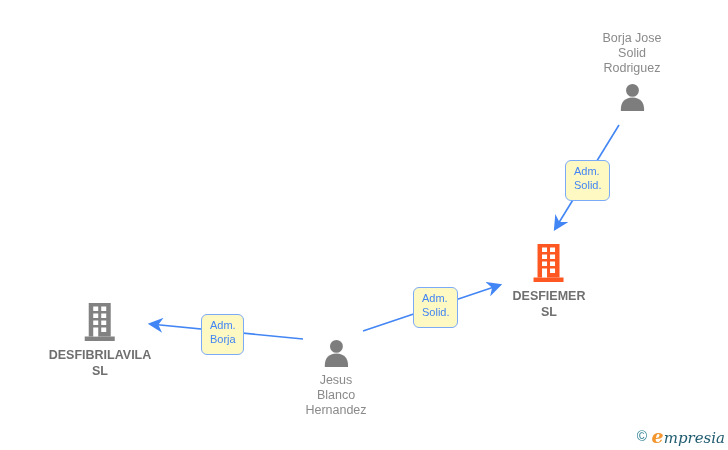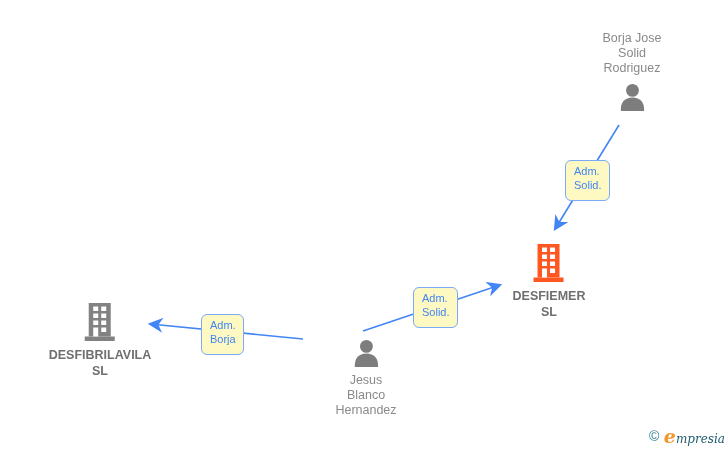--- a/index.html
+++ b/index.html
@@ -78,21 +78,21 @@
     color: #f3962e;
     font-family: "DejaVu Serif", serif;
     font-style: italic;
     font-weight: bold;
     font-size: 19px;
   }
   .logo .brand-rest {
     color: #1f5b6e;
     font-family: "DejaVu Serif", serif;
     font-style: italic;
-    font-size: 12px;
+    font-size: 15px;
     text-align: center;
   }
 </style>
 </head>
 <body>
 
 <div class="canvas">
 
   <svg class="edges-svg" width="728" height="450">
     <defs>
@@ -148,21 +148,21 @@
       <rect x="18.5" y="17.5" width="5" height="4.5" fill="#ffffff"></rect>
       <rect x="10.5" y="24.5" width="5" height="9" fill="#ffffff"></rect>
       <rect x="18.5" y="24.5" width="5" height="4.5" fill="#ffffff"></rect>
     </svg>
     <div class="node-label company gap-above">
       <span>DESFIBRILAVILA</span>
       <span>SL</span>
     </div>
   </div>
 
-  <div class="node" style="left:336px; top:340px;margin-left:30px;">
+  <div class="node" style="left:336px; top:340px;">
     <svg class="icon person-icon" width="30" height="27" viewBox="0 0 30 27">
       <circle cx="15" cy="6.4" r="6.4" fill="currentColor"></circle>
       <path d="M15 13.6 C7.2 13.6 3.4 18.6 3.4 25.2 L3.4 27 L26.6 27 L26.6 25.2 C26.6 18.6 22.8 13.6 15 13.6 Z" fill="currentColor"></path>
     </svg>
     <div class="node-label gap-above">
       <span>Jesus</span>
       <span>Blanco</span>
       <span>Hernandez</span>
     </div>
   </div>

